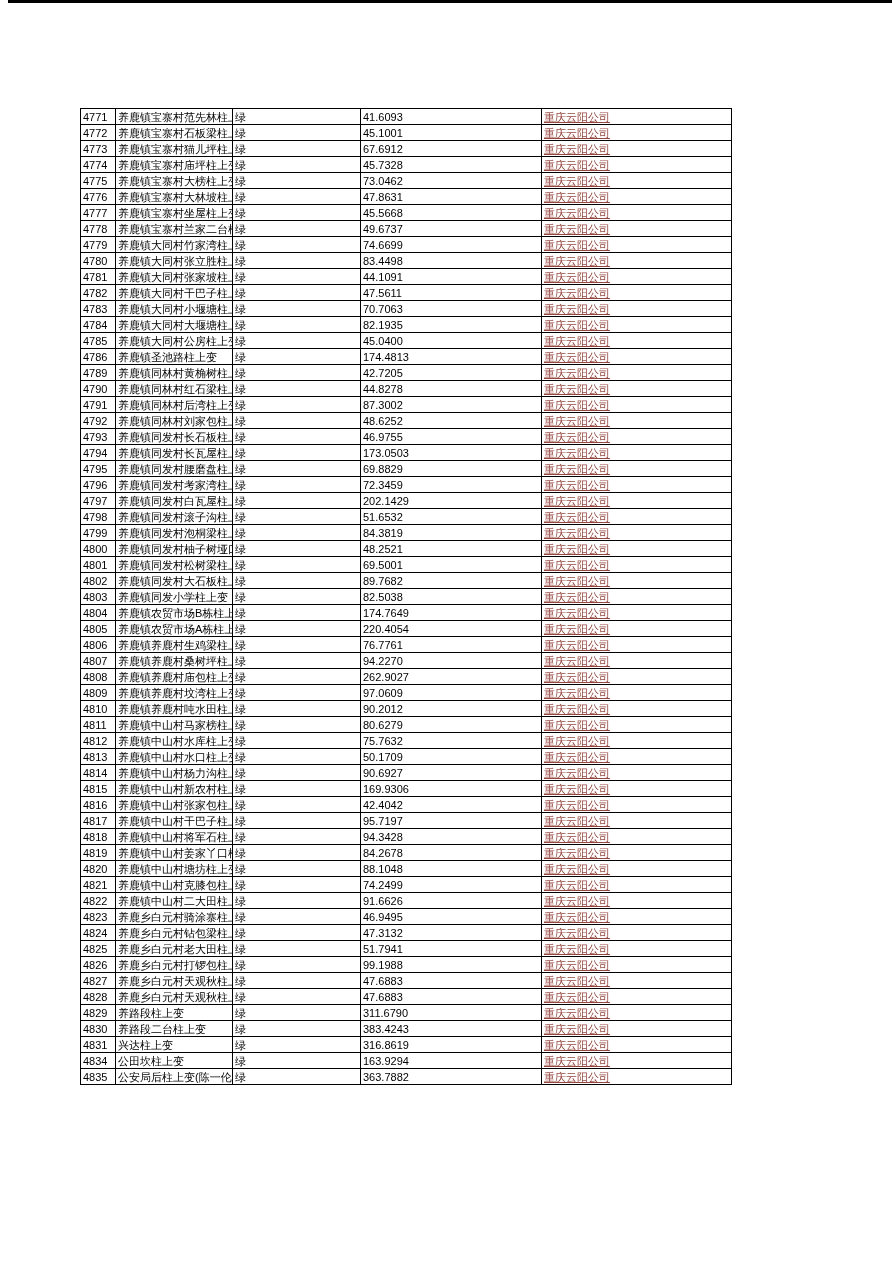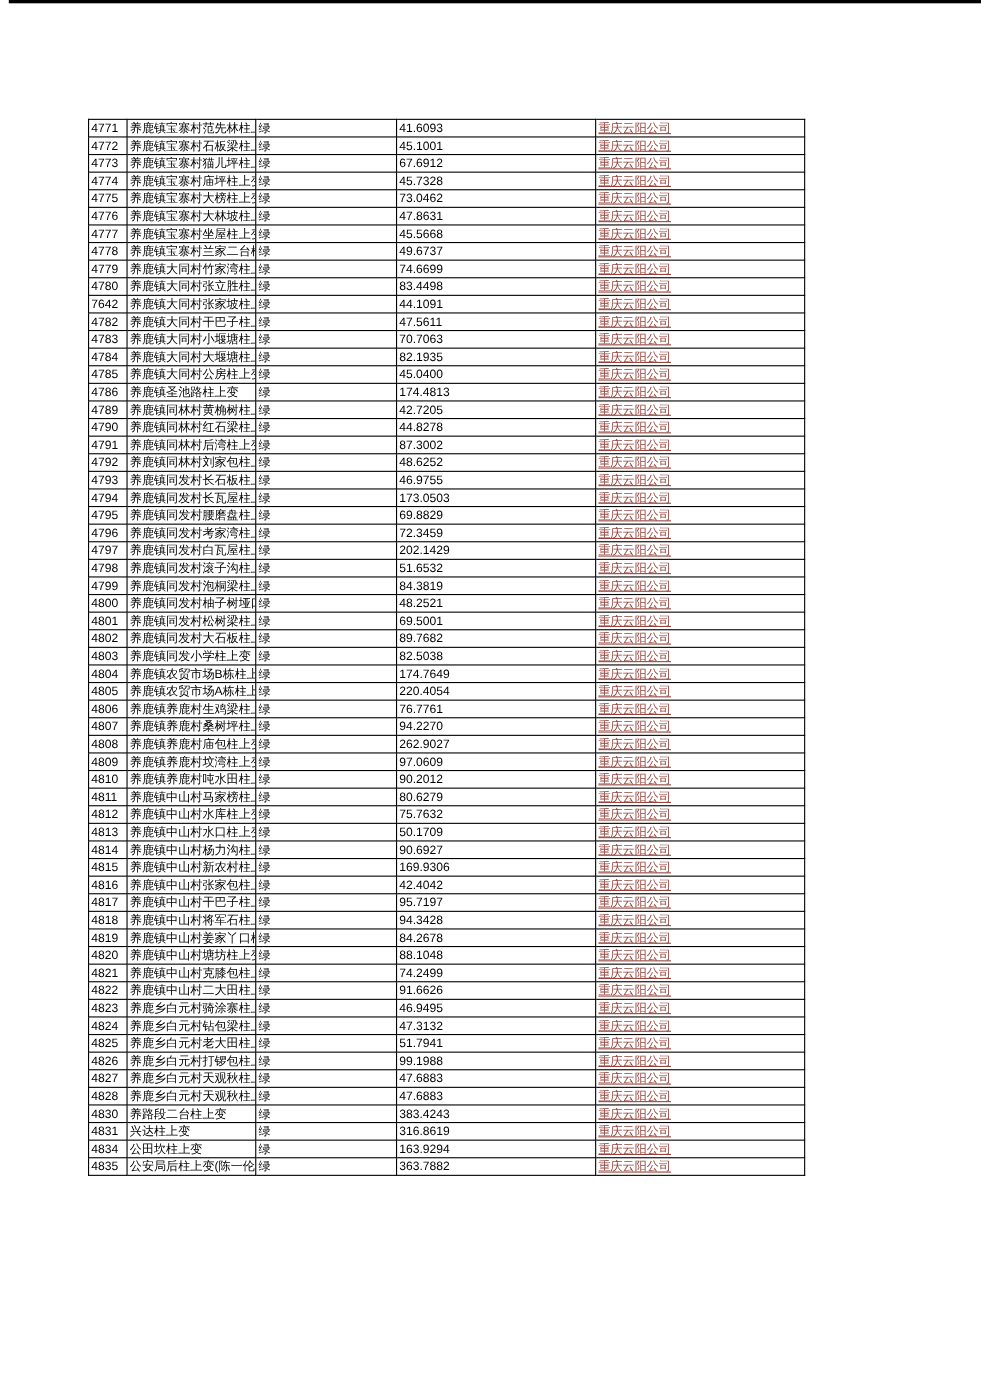--- a/index.html
+++ b/index.html
@@ -156,21 +156,21 @@
     <td class="c-id">4780</td>
     <td class="c-name">养鹿镇大同村张立胜柱上变</td>
     <td class="c-status">绿</td>
     <td class="c-value">83.4498</td>
     <td class="c-company">
       <span class="company-link">重庆云阳公司</span>
     </td>
   </tr>
 
   <tr>
-    <td class="c-id">7642</td>
+    <td class="c-id">4781</td>
     <td class="c-name">养鹿镇大同村张家坡柱上变</td>
     <td class="c-status">绿</td>
     <td class="c-value">44.1091</td>
     <td class="c-company">
       <span class="company-link">重庆云阳公司</span>
     </td>
   </tr>
 
   <tr>
     <td class="c-id">4782</td>
@@ -617,20 +617,29 @@
   <tr>
     <td class="c-id">4828</td>
     <td class="c-name">养鹿乡白元村天观秋柱上变</td>
     <td class="c-status">绿</td>
     <td class="c-value">47.6883</td>
     <td class="c-company">
       <span class="company-link">重庆云阳公司</span>
     </td>
   </tr>
 
+  <tr>
+    <td class="c-id">4829</td>
+    <td class="c-name">养路段柱上变</td>
+    <td class="c-status">绿</td>
+    <td class="c-value">311.6790</td>
+    <td class="c-company">
+      <span class="company-link">重庆云阳公司</span>
+    </td>
+  </tr>
 
   <tr>
     <td class="c-id">4830</td>
     <td class="c-name">养路段二台柱上变</td>
     <td class="c-status">绿</td>
     <td class="c-value">383.4243</td>
     <td class="c-company">
       <span class="company-link">重庆云阳公司</span>
     </td>
   </tr>

